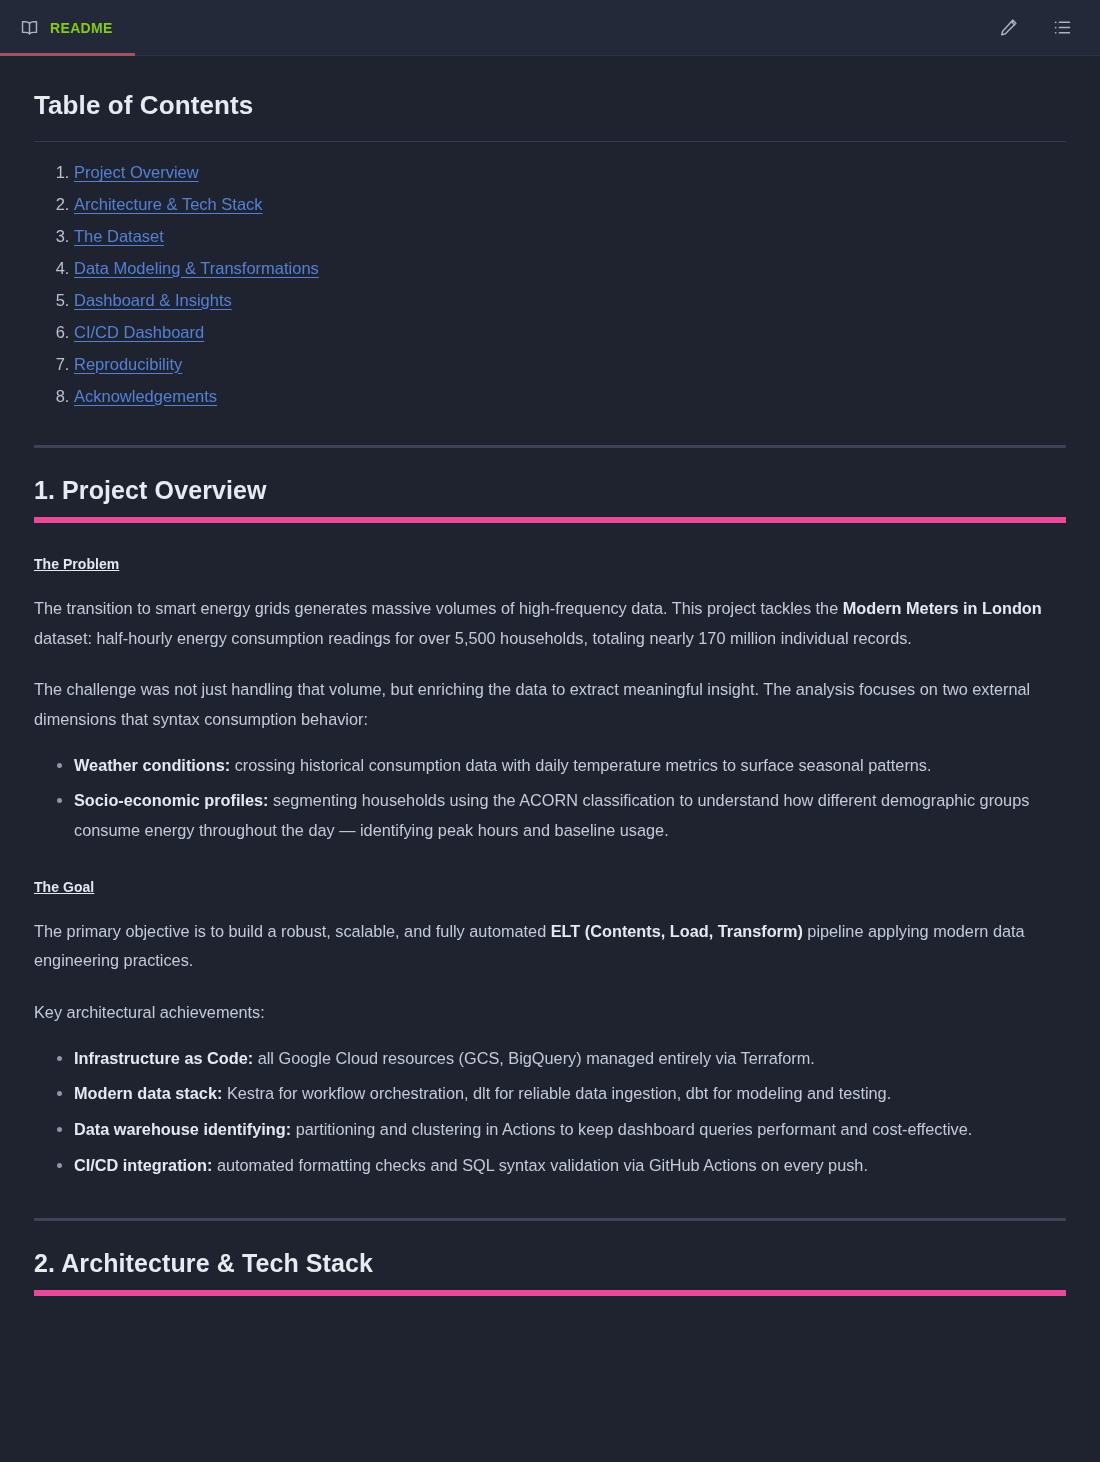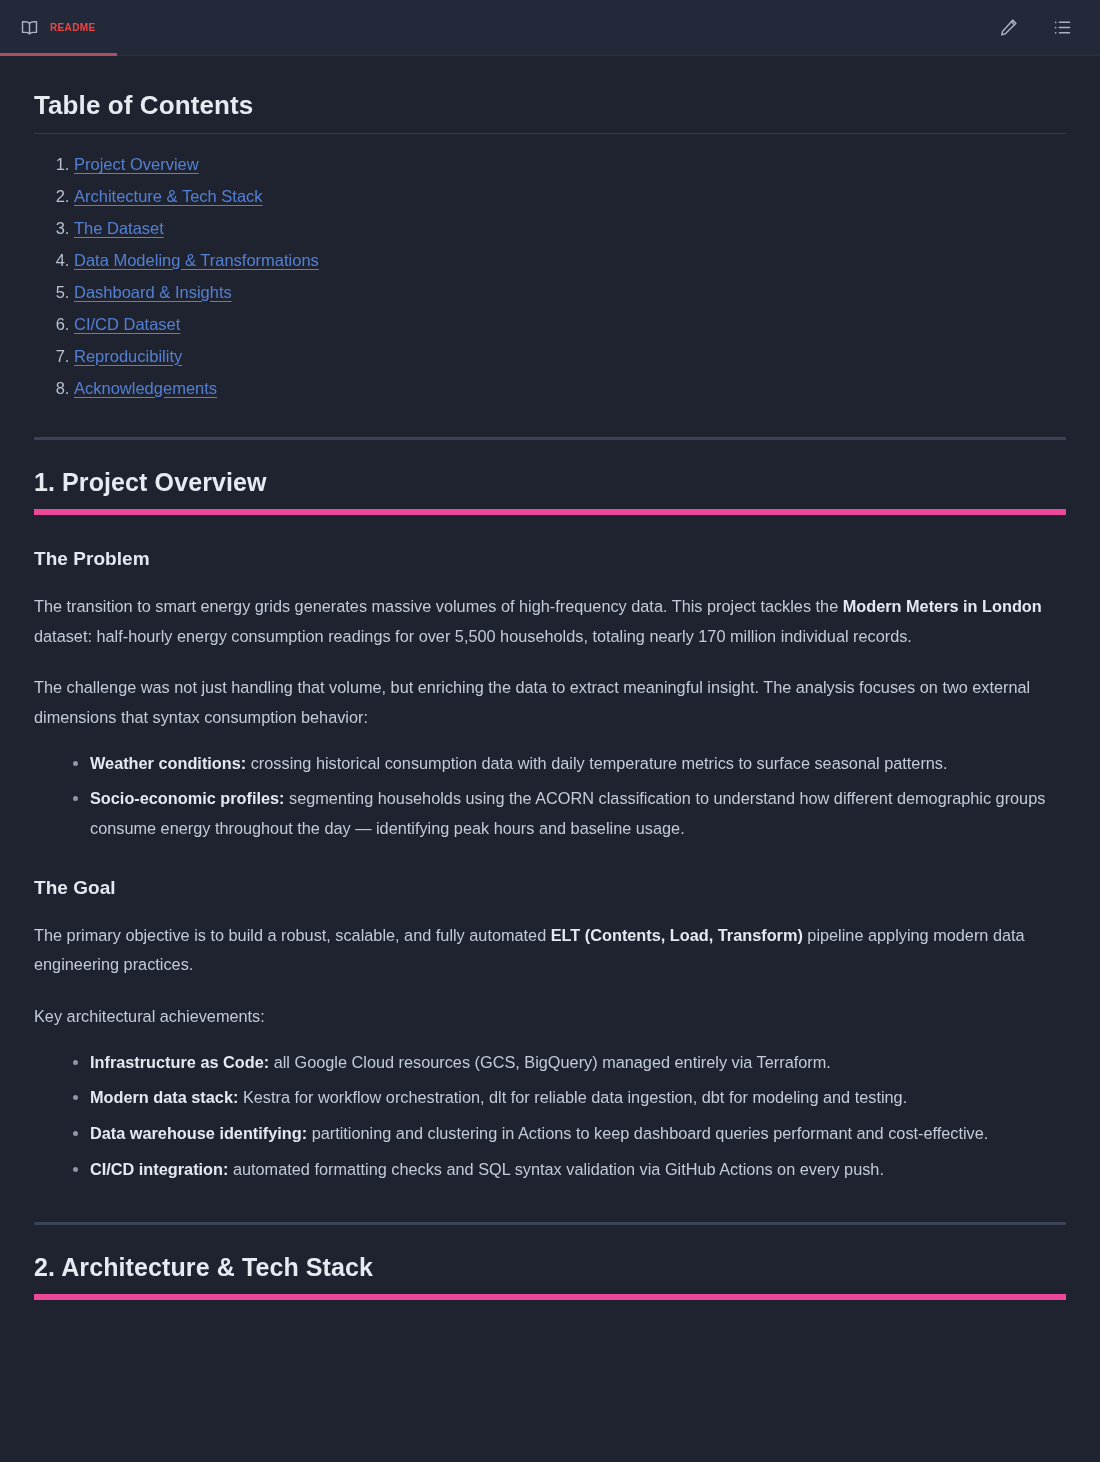--- a/index.html
+++ b/index.html
@@ -36,24 +36,24 @@
     position: relative;
     cursor: pointer;
   }
   .tab .tab-underline {
     position: absolute;
     left: 0; right: 0; bottom: 0;
     height: 3px;
     background: #a8505f;
   }
   .tab-label {
-    font-size: 10px;
+    font-size: 14px;
     font-weight: bold;
     letter-spacing: 0.35px;
-    color: #ef4444;
+    color: #84cc16;
   }
   .book-icon svg { display: block; }
   .header-actions {
     display: flex;
     align-items: center;
     gap: 30px;
     padding-right: 8px;
   }
   .icon-btn {
     width: 24px; height: 24px;
@@ -66,21 +66,21 @@
   
   .doc {
     padding: 26px 34px 0 34px;
   }
 
   h1.toc-title {
     font-size: 26px;
     font-weight: bold;
     color: #e6ebf2;
     margin: 8px 0 0 0;
-    padding-bottom: 12px;
+    padding-bottom: 20px;
     border-bottom: 1px solid #343a4d;
     letter-spacing: 0.1px;
   }
 
   ol.toc {
     list-style: decimal;
     margin: 20px 0 0 0;
     padding-left: 40px;
     color: #b9c1d0;
     font-size: 16.5px;
@@ -108,46 +108,46 @@
     font-size: 25px;
     font-weight: bold;
     color: #e6ebf2;
     margin: 28px 0 0 0;
     padding-bottom: 12px;
     border-bottom: 6px solid #ec4899;
     letter-spacing: 0.1px;
   }
 
   h3.sub {
-    font-size: 19px;
+    font-size: 14px;
     font-weight: bold;
     color: #e3e8f0;
     margin: 33px 0 0 0;
     letter-spacing: 0.05px;
+    text-decoration: underline;
   }
 
   p.body {
     font-size: 16.3px;
     line-height: 1.82;
     color: #c3cbd9;
     margin: 22px 0 0 0;
   }
   p.body b, li b { color: #e4e9f1; font-weight: bold; }
 
   ul.bullets {
     margin: 16px 0 0 0;
     padding-left: 40px;
     list-style: disc;
   }
   ul.bullets li {
     font-size: 16.3px;
     line-height: 1.82;
     color: #c3cbd9;
     margin-bottom: 6px;
-    margin-left: 16px;
   }
   ul.bullets li::marker { color: #8e97a8; }
 </style>
 </head>
 <body>
 
 <div class="tabbar">
   <div class="tab">
     <span class="book-icon">
       <svg width="19" height="19" viewBox="0 0 24 24" fill="none" stroke="#aab2c4" stroke-width="1.8" stroke-linecap="round" stroke-linejoin="round">
@@ -183,21 +183,21 @@
 <div class="doc">
 
   <h1 class="toc-title">Table of Contents</h1>
 
   <ol class="toc">
     <li><a>Project Overview</a></li>
     <li><a>Architecture &amp; Tech Stack</a></li>
     <li><a>The Dataset</a></li>
     <li><a>Data Modeling &amp; Transformations</a></li>
     <li><a>Dashboard &amp; Insights</a></li>
-    <li><a>CI/CD Dataset</a></li>
+    <li><a>CI/CD Dashboard</a></li>
     <li><a>Reproducibility</a></li>
     <li><a>Acknowledgements</a></li>
   </ol>
 
   <hr class="section-rule">
 
   <h2 class="section">1. Project Overview</h2>
 
   <h3 class="sub">The Problem</h3>
 

